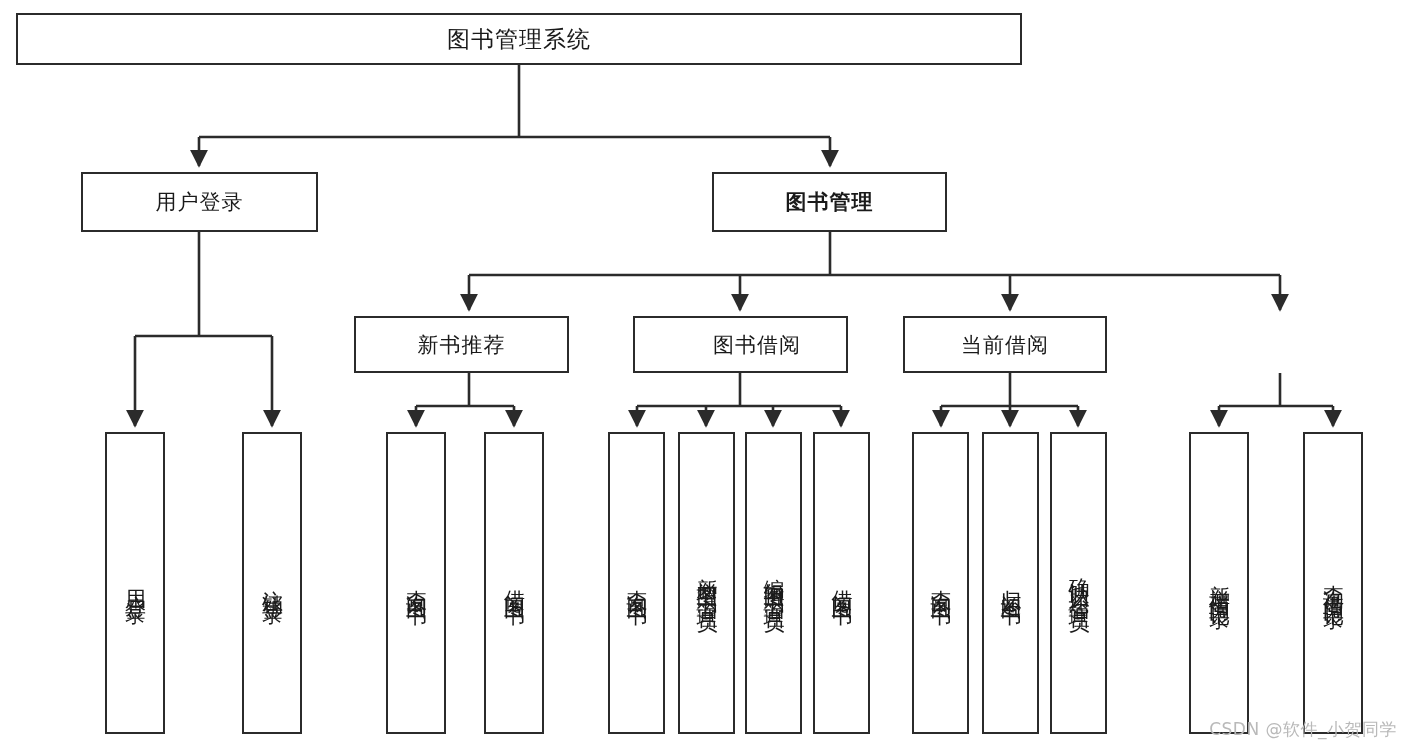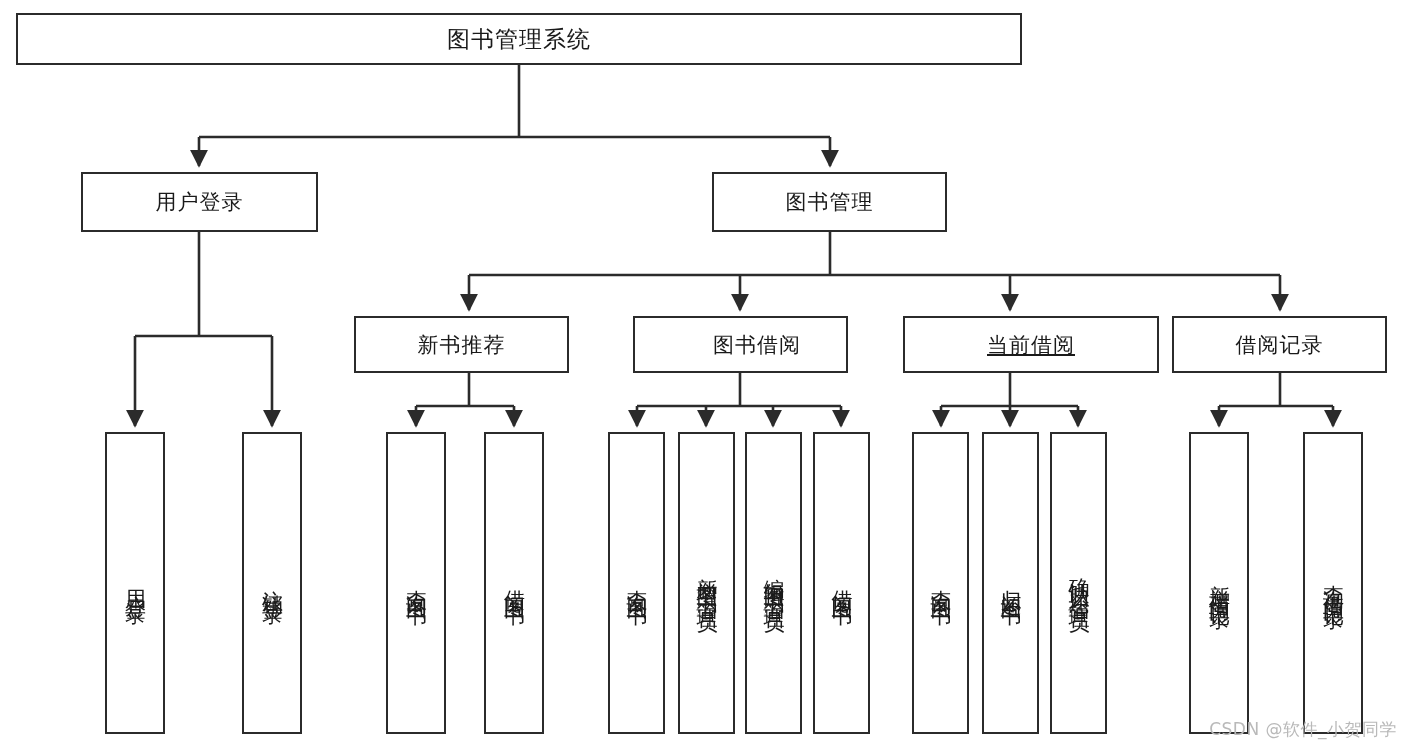--- a/index.html
+++ b/index.html
@@ -131,35 +131,32 @@
     </g>
   </svg>
 
   <div class="node root" style="left: 16px; top: 13px; width: 1006px; height: 52px; border-color: rgb(43, 43, 43); background: rgb(255, 255, 255); color: rgb(26, 26, 26);">
     <span>图书管理系统</span>
   </div>
 
   <div class="node level1" style="left: 81px; top: 172px; width: 237px; height: 60px; border-color: rgb(43, 43, 43); background: rgb(255, 255, 255); color: rgb(26, 26, 26);">
     <span>用户登录</span>
   </div>
-  <div class="node level1" style="left: 712px; top: 172px; width: 235px; height: 60px; border-color: rgb(43, 43, 43); background: rgb(255, 255, 255); color: rgb(26, 26, 26);">
+  <div class="node level1" style="left: 712px; top: 172px; width: 235px; height: 60px; border-color: rgb(43, 43, 43); background: rgb(255, 255, 255); color: rgb(26, 26, 26); font-weight: bold;">
     <span>图书管理</span>
   </div>
 
   <div class="node level2" style="left: 354px; top: 316px; width: 215px; height: 57px; border-color: rgb(43, 43, 43); background: rgb(255, 255, 255); color: rgb(26, 26, 26);">
     <span>新书推荐</span>
   </div>
   <div class="node level2" style="left: 633px; top: 316px; width: 215px; height: 57px; border-color: rgb(43, 43, 43); background: rgb(255, 255, 255); color: rgb(26, 26, 26); padding-left: 33px;">
     <span>图书借阅</span>
   </div>
-  <div class="node level2" style="left: 903px; top: 316px; width: 256px; height: 57px; border-color: rgb(43, 43, 43); background: rgb(255, 255, 255); color: rgb(26, 26, 26); text-decoration: underline;">
+  <div class="node level2" style="left: 903px; top: 316px; width: 204px; height: 57px; border-color: rgb(43, 43, 43); background: rgb(255, 255, 255); color: rgb(26, 26, 26);">
     <span>当前借阅</span>
-  </div>
-  <div class="node level2" style="left: 1172px; top: 316px; width: 215px; height: 57px; border-color: rgb(43, 43, 43); background: rgb(255, 255, 255); color: rgb(26, 26, 26);">
-    <span>借阅记录</span>
   </div>
 
   <div class="node leaf" style="left: 105px; top: 432px; width: 60px; height: 302px; border-color: rgb(43, 43, 43); background: rgb(255, 255, 255); color: rgb(26, 26, 26);">
     <span class="leaf-text">用户登录</span>
   </div>
   <div class="node leaf" style="left: 242px; top: 432px; width: 60px; height: 302px; border-color: rgb(43, 43, 43); background: rgb(255, 255, 255); color: rgb(26, 26, 26);">
     <span class="leaf-text">注销登录</span>
   </div>
   <div class="node leaf" style="left: 386px; top: 432px; width: 60px; height: 302px; border-color: rgb(43, 43, 43); background: rgb(255, 255, 255); color: rgb(26, 26, 26);">
     <span class="leaf-text">查询图书</span>

